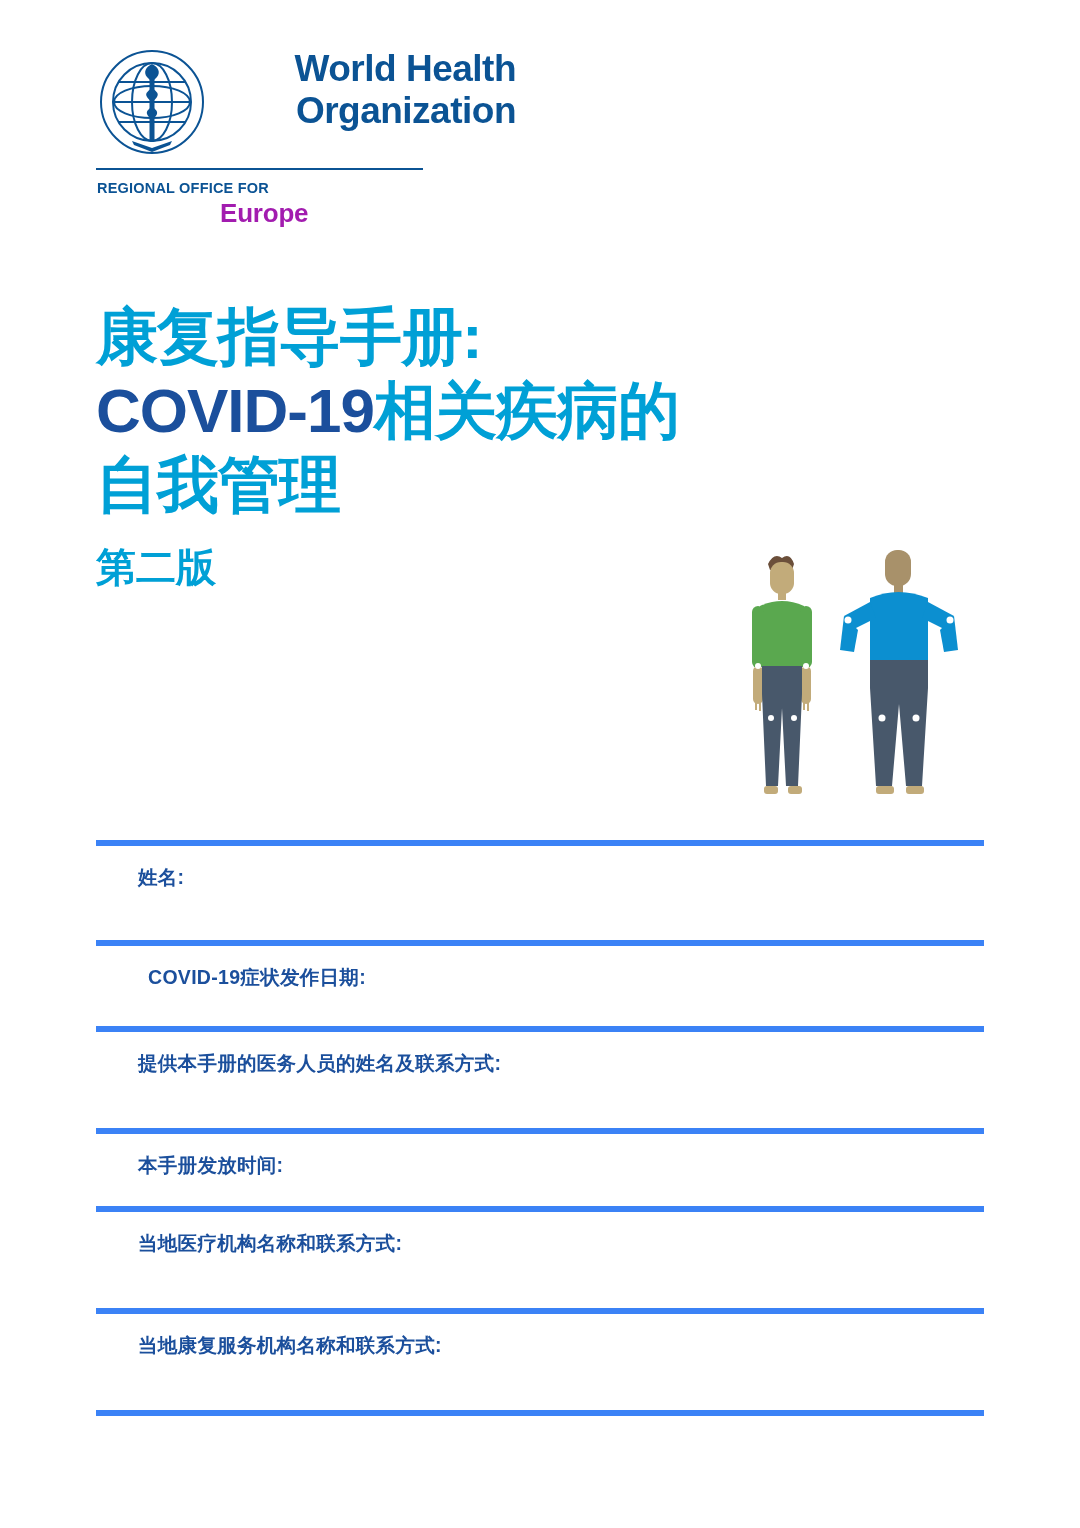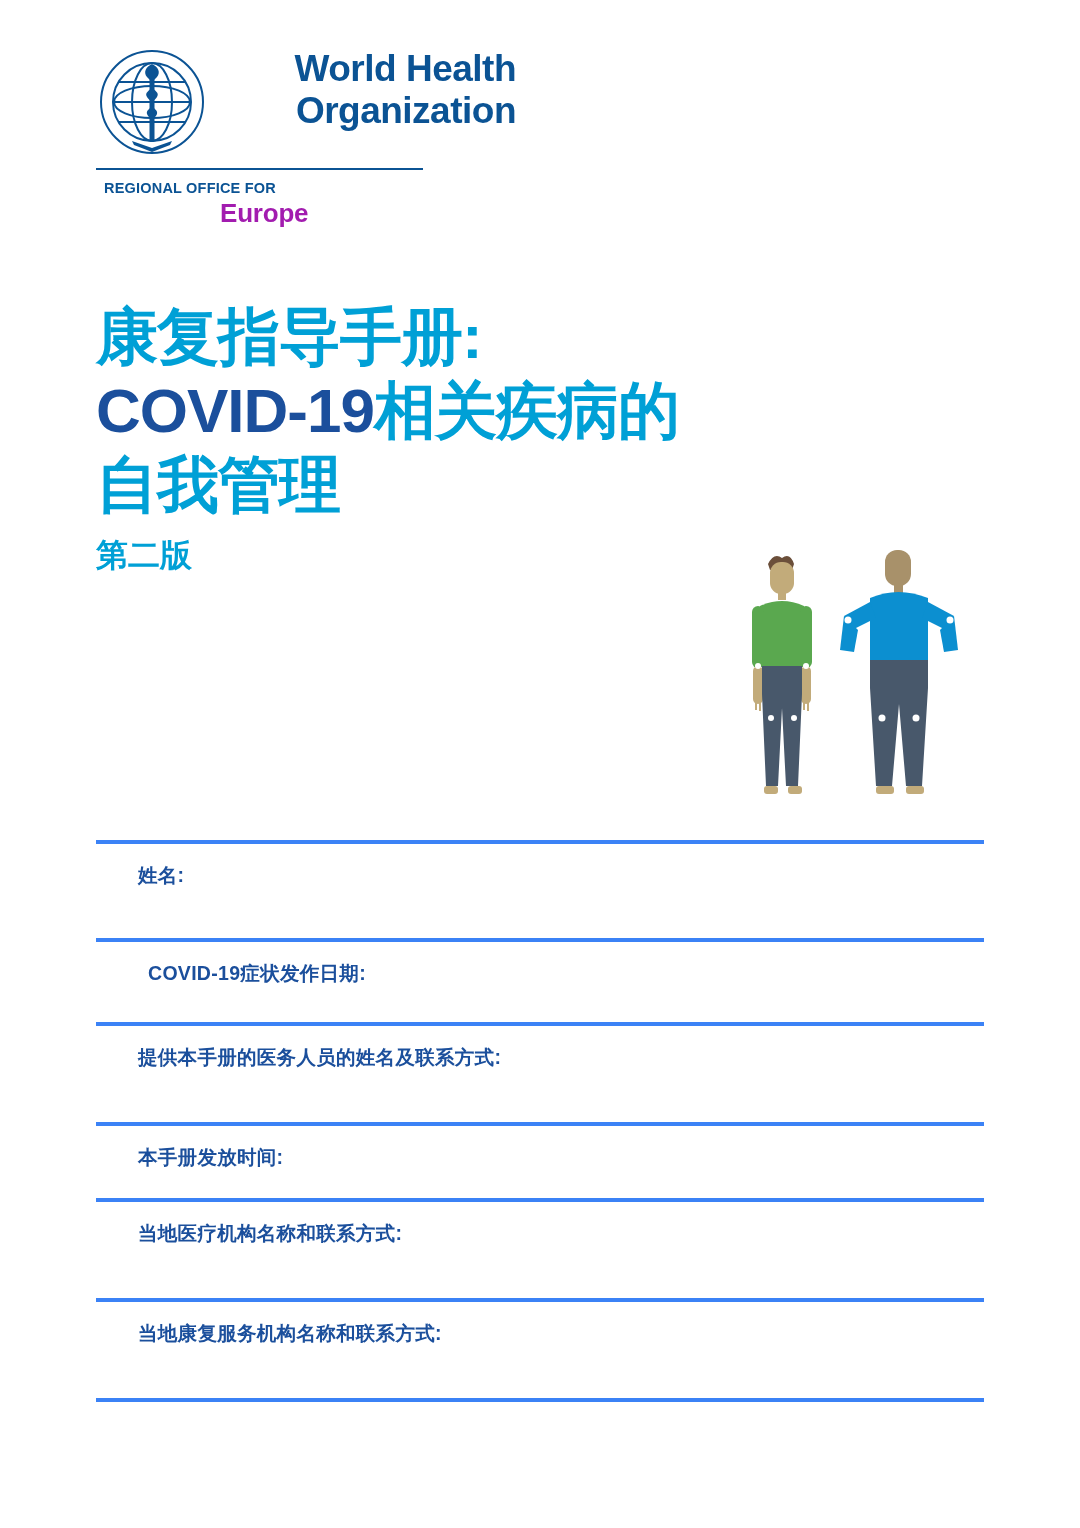--- a/index.html
+++ b/index.html
@@ -55,21 +55,21 @@
   }
   .logo-sub {
     position: absolute;
     left: 0px;
     top: 128px;
     width: 340px;
     height: 30px;
   }
   .logo-sub-small {
     position: absolute;
-    left: 8px;
+    left: 1px;
     top: 6px;
     font-size: 14.5px;
     font-weight: bold;
     color: #0b5394;
     letter-spacing: 0.2px;
   }
   .logo-sub-big {
     position: absolute;
     left: 124px;
     top: 0px;
@@ -93,45 +93,45 @@
     font-size: 62px;
     line-height: 74px;
     letter-spacing: -1px;
     white-space: nowrap;
   }
   .c-cyan { color: #00a0d6; }
   .c-navy { color: #1b4f9c; }
   .subtitle {
     font-family: "Liberation Sans", sans-serif;
     font-weight: bold;
-    font-size: 32px;
+    font-size: 40px;
     line-height: 50px;
     color: #00a0d6;
-    margin-top: 8px;
+    margin-top: 20px;
   }
 
   
   .figures {
     position: absolute;
     left: 730px;
     top: 548px;
     width: 290px;
     height: 300px;
   }
 
   
   .form-block {
     position: absolute;
     left: 96px;
     top: 840px;
     width: 888px;
   }
   .form-row {
     position: relative;
-    border-top: 4px solid #3b82f6;
+    border-top: 6px solid #3b82f6;
   }
   .form-label {
     font-family: "Liberation Sans", sans-serif;
     font-weight: bold;
     font-size: 19.5px;
     color: #1b4f9c;
     padding: 18px 0 0 42px;
     display: block;
     letter-spacing: 0.3px;
   }

